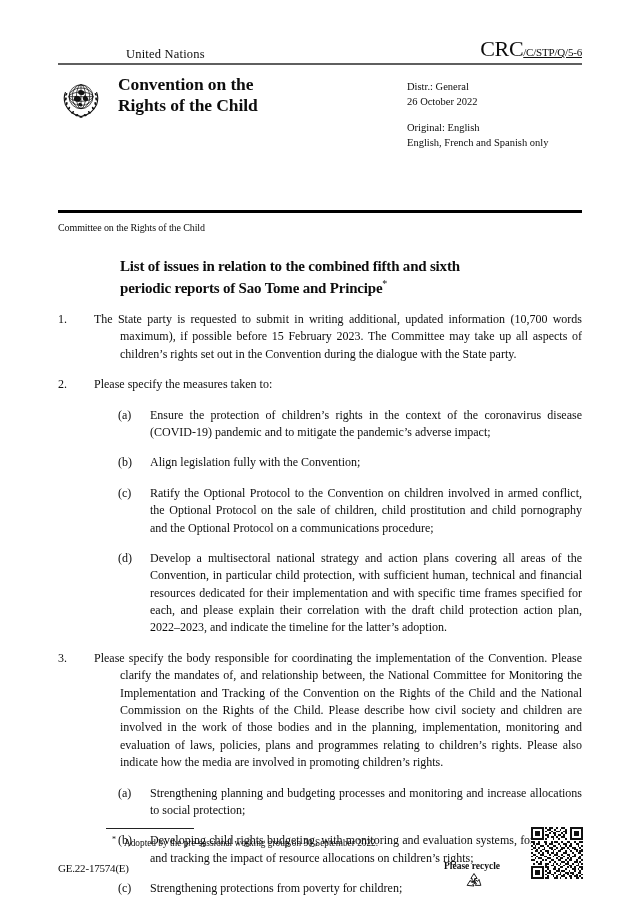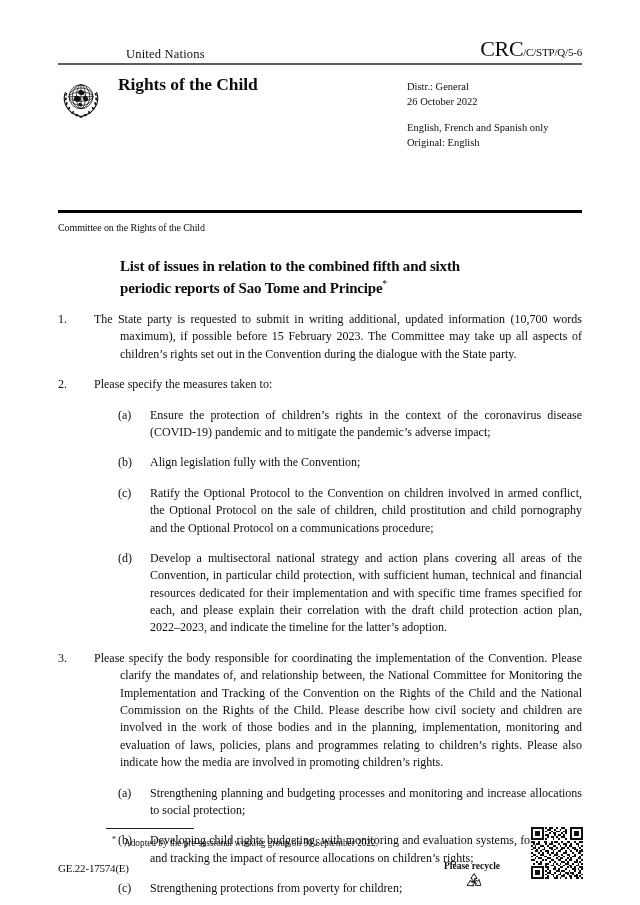--- a/index.html
+++ b/index.html
@@ -47,20 +47,21 @@
     line-height: 1;
     white-space: nowrap;
   }
   .doc-symbol .sym-main {
     font-size: 22px;
     letter-spacing: -0.3px;
   }
   .doc-symbol .sym-sub {
     font-size: 11px;
     letter-spacing: -0.2px;
+    text-decoration: underline;
   }
   .rule-thin {
     margin-top: 3px;
     height: 2px;
     background: #5f5f5f;
     width: 100%;
   }
 
   .mast-body {
     display: flex;
@@ -264,30 +265,31 @@
             <ellipse cx="83" cy="50" rx="3.6" ry="2" transform="rotate(75 83 50)"></ellipse>
             <ellipse cx="81" cy="60" rx="3.6" ry="2" transform="rotate(80 81 60)"></ellipse>
             <ellipse cx="76" cy="70" rx="3.6" ry="2" transform="rotate(62 76 70)"></ellipse>
             <ellipse cx="68" cy="79" rx="3.6" ry="2" transform="rotate(40 68 79)"></ellipse>
             <ellipse cx="59" cy="85" rx="3.4" ry="1.9" transform="rotate(22 59 85)"></ellipse>
             <ellipse cx="50" cy="89" rx="3.6" ry="2"></ellipse>
           </g>
         </svg>
 
         <div class="conv-title">
+          <div>Convention on the</div>
           <div>Rights of the Child</div>
         </div>
       </div>
 
       <div class="mast-right">
         <div>Distr.: General</div>
         <div>26 October 2022</div>
         <div class="gap"></div>
+        <div>Original: English</div>
         <div>English, French and Spanish only</div>
-        <div>Original: English</div>
       </div>
 
     </div>
   </div>
 
   <div class="rule-thick"></div>
 
   <div class="content">
 
     <div class="committee">Committee on the Rights of the Child</div>

